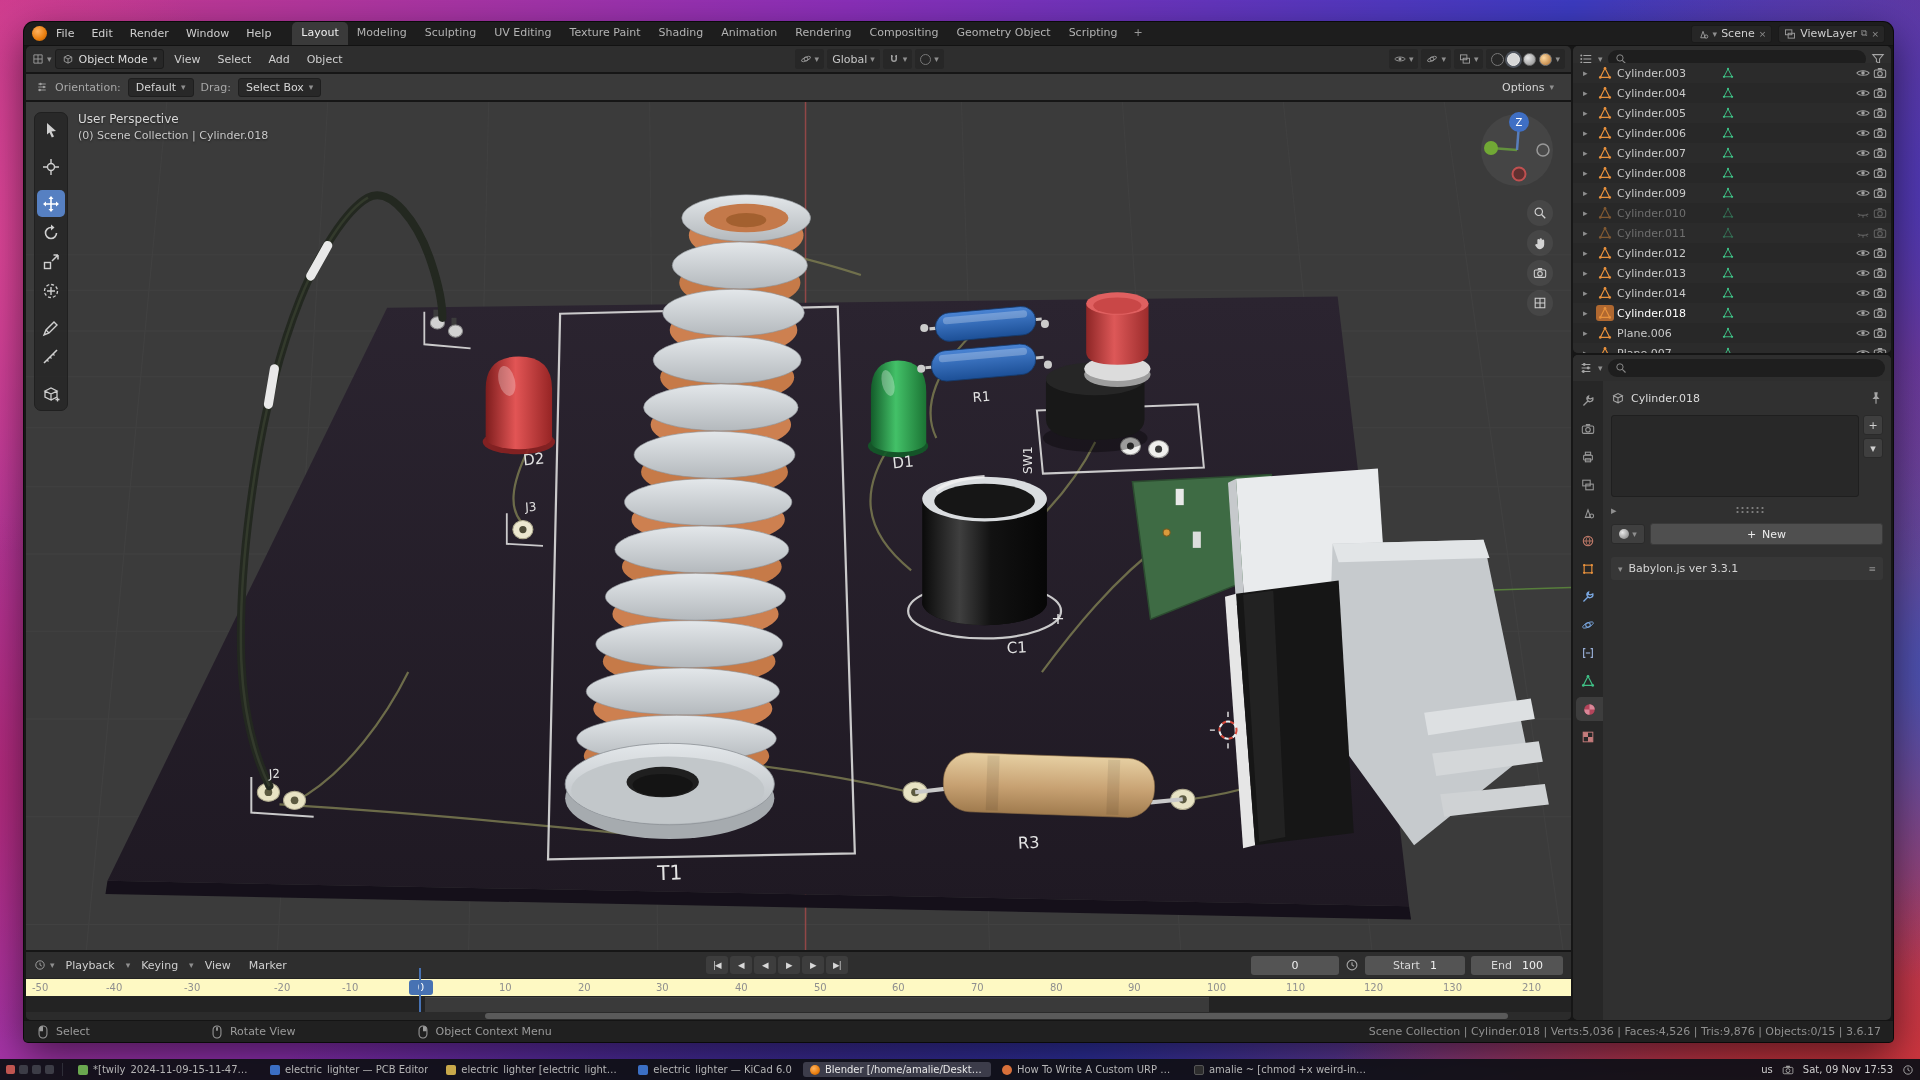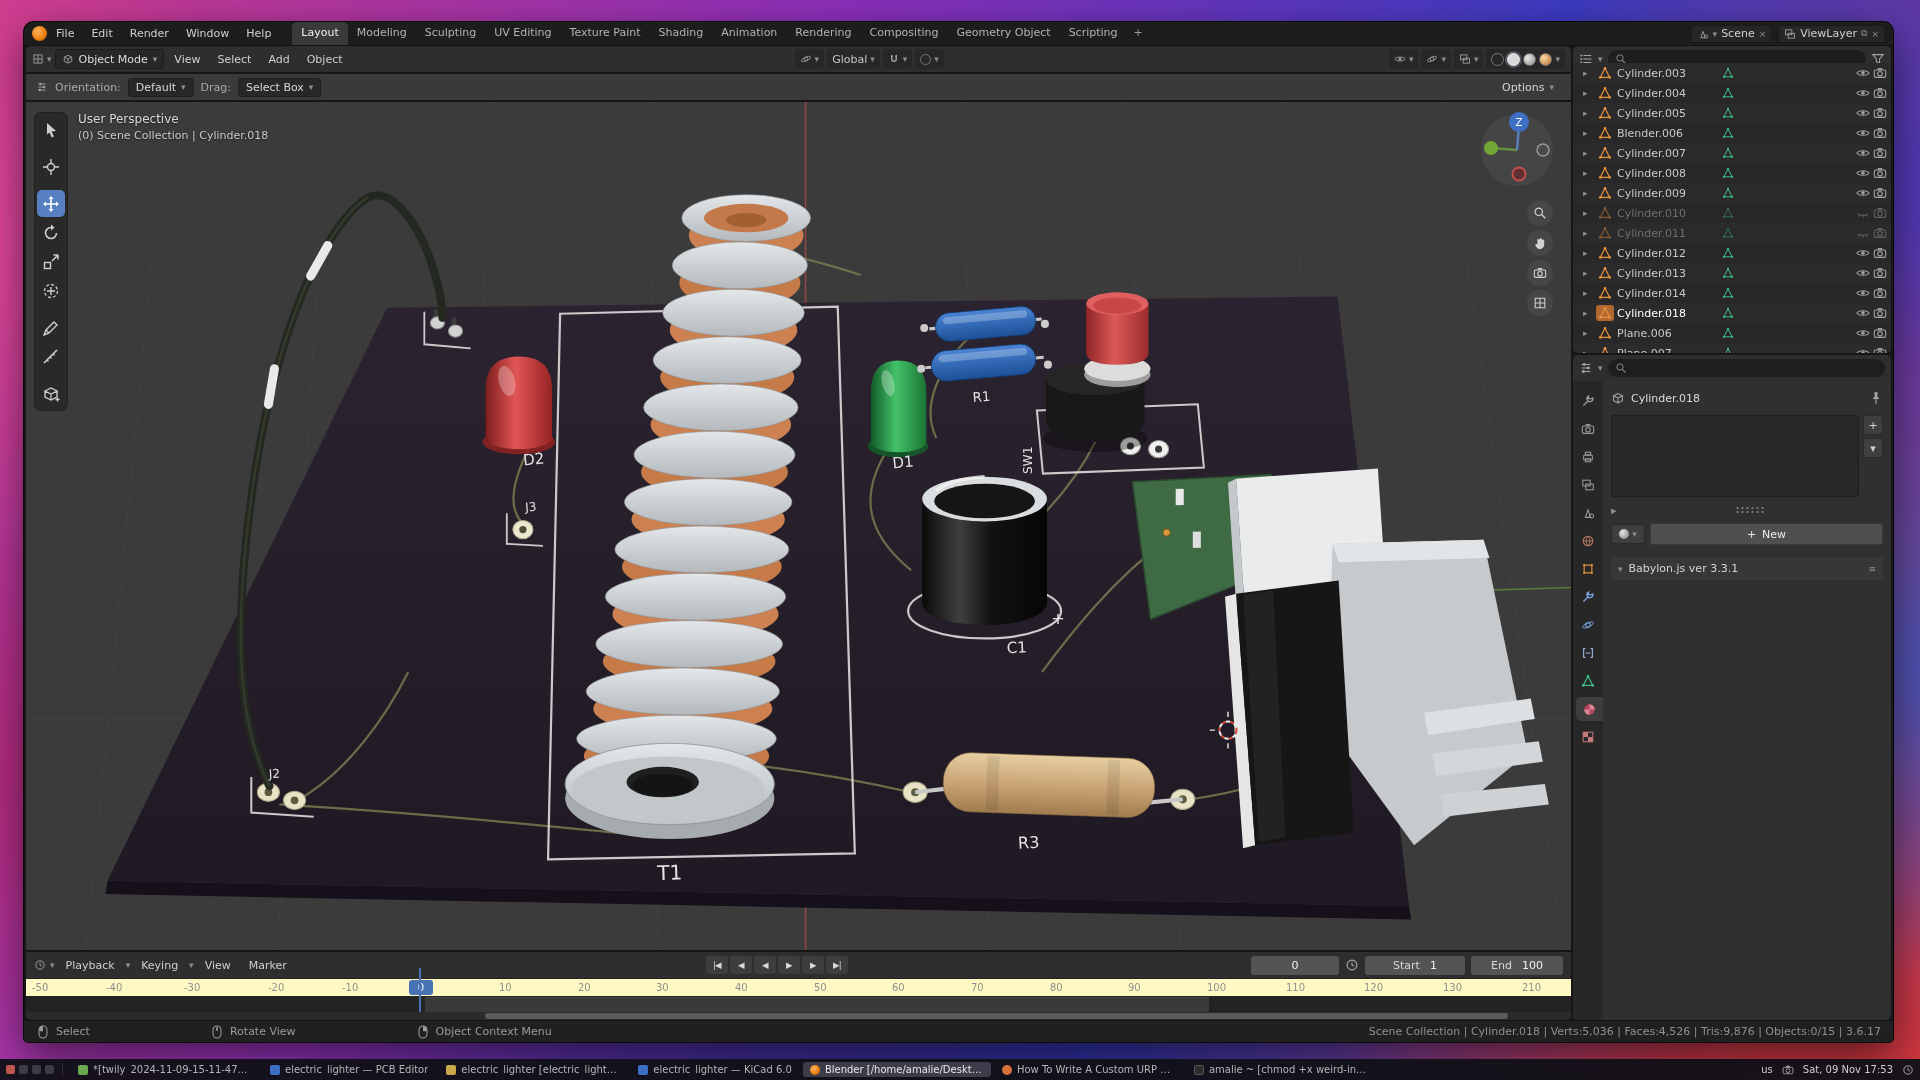--- a/index.html
+++ b/index.html
@@ -772,21 +772,21 @@
             <div class="fld" style="width:92px;">
               <span class="lab">End</span>
               <span>100</span>
             </div>
           </div>
         </div>
         <div class="tl-ruler">
           <span class="tick" style="left:6px">-50</span>
           <span class="tick" style="left:80px">-40</span>
           <span class="tick" style="left:158px">-30</span>
-          <span class="tick" style="left:242px">-20</span>
+          <span class="tick" style="left:248px">-20</span>
           <span class="tick" style="left:316px">-10</span>
           <span class="tick" style="left:473px">10</span>
           <span class="tick" style="left:552px">20</span>
           <span class="tick" style="left:630px">30</span>
           <span class="tick" style="left:709px">40</span>
           <span class="tick" style="left:788px">50</span>
           <span class="tick" style="left:866px">60</span>
           <span class="tick" style="left:945px">70</span>
           <span class="tick" style="left:1024px">80</span>
           <span class="tick" style="left:1102px">90</span>
@@ -882,21 +882,21 @@
                 <use href="#s-cam"></use>
               </svg>
             </div>
           <div class="olrow">
               <span class="disc">▸</span>
               <span class="icw">
                 <svg class="ic14 o-orange">
                   <use href="#s-tri"></use>
                 </svg>
               </span>
-              <span class="nm">Blender.006</span>
+              <span class="nm">Cylinder.006</span>
               <svg class="ic12 o-green">
                 <use href="#s-tri"></use>
               </svg>
               <span class="sp"></span>
               <svg class="ic14 o-gray">
                 <use href="#s-eye"></use>
               </svg>
               <svg class="ic14 o-gray">
                 <use href="#s-cam"></use>
               </svg>

